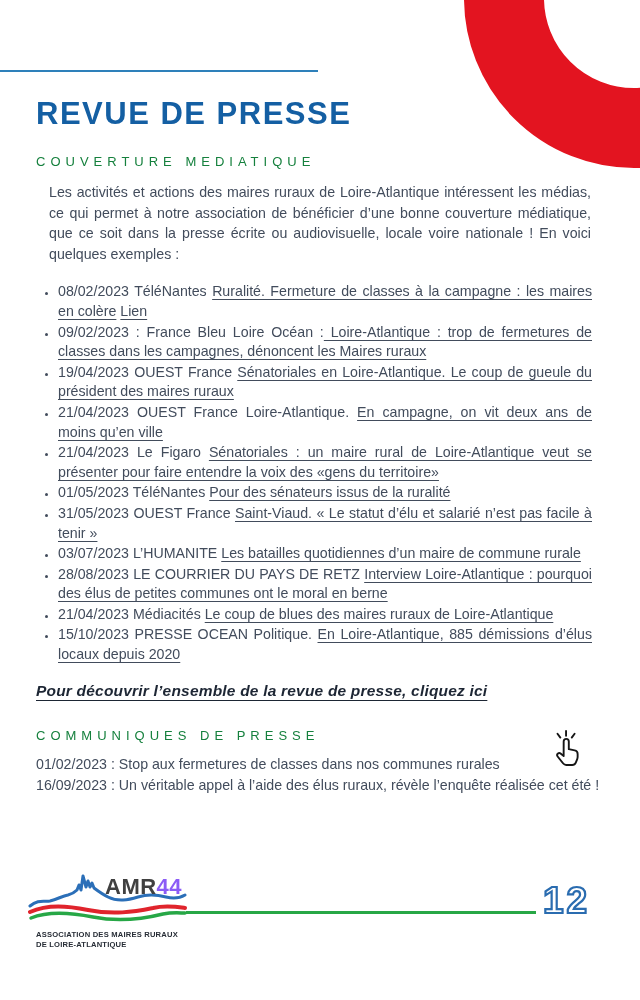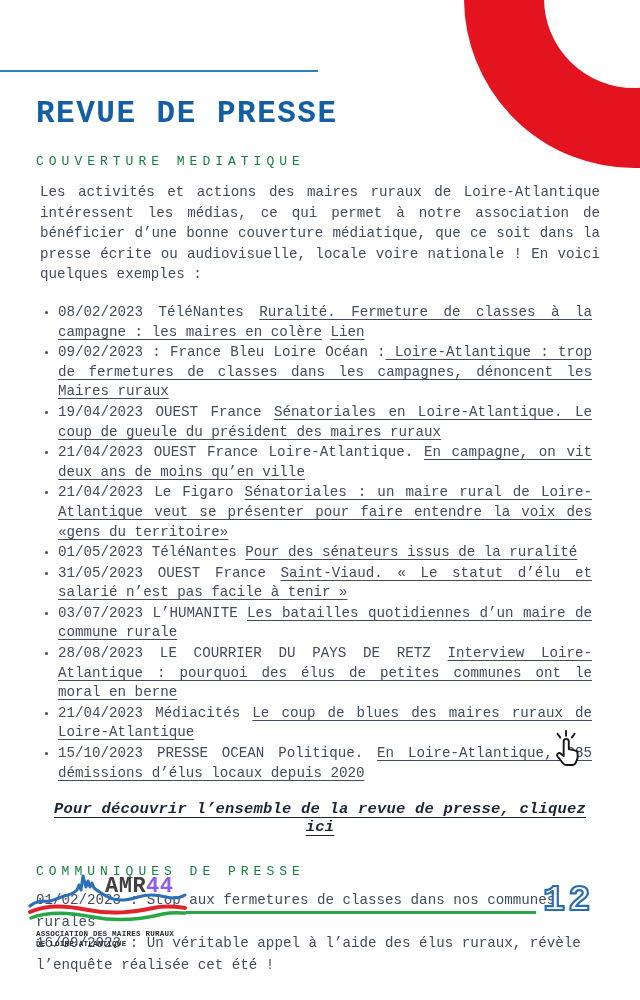--- a/index.html
+++ b/index.html
@@ -1,48 +1,48 @@
 <!DOCTYPE html>
 <html><head>
 <meta charset="utf-8">
 <style>
   html,body { margin:0; padding:0; background:#ffffff; }
   .page {
     position:relative; width:640px; height:1000px; overflow:hidden;
-    background:#ffffff; font-family:Liberation Mono, monospace;border-radius:25px;
+    background:#ffffff; font-family:Liberation Sans, sans-serif;border-radius:25px;
   }
   
   .top-line { position:absolute; left:0; top:70px; width:318px; height:2px; background:#2e80ba; }
   
   .red-ring {
     position:absolute; left:464px; top:-172px; width:180px; height:180px;
     border:80px solid #e31420; border-radius:50%;
   }
   .content { position:relative; padding:0 36px; }
   .page-title {
     margin:98px 0 0; color:#145fa3; font-size:31px; font-weight:700;
     letter-spacing:1.5px; line-height:1;
   }
   .section-heading {
     margin:26px 0 0; color:#15803d; font-size:13px; font-weight:400;
     letter-spacing:5px; line-height:1;
   }
   .mt-lg { margin-top:29px; }
   .intro {
-    margin:14px 4px 0; color:#424c5c; font-size:14.2px; line-height:20.6px;
+    margin:14px 13px 0; color:#424c5c; font-size:14.2px; line-height:20.6px;
     text-align:justify;
   }
   ul.press-list {
     margin:18px 0 0; padding:0 0 0 22px; color:#424c5c; font-size:14.2px;
     line-height:19.6px; list-style:disc outside;
   }
   ul.press-list li { text-align:justify; margin:0 12px 1px 0; }
   ul.press-list li::marker { font-size:11px; }
   .plink { text-decoration:underline; text-underline-offset:2.5px; text-decoration-thickness:1px; cursor:pointer; }
-  .cta-row { margin:17px 0 0; text-align:center; }
+  .cta-row { margin:17px 0 0; text-align:left; }
   .cta-link {
     color:#1d2634; font-weight:700; font-style:italic; font-size:15.5px;
     text-decoration:underline; text-underline-offset:3.5px; cursor:pointer; letter-spacing:0.2px;
   }
   .hand-icon { position:absolute; left:548px; top:728px; }
   .pr-lines { margin:12px 0 0; color:#424c5c; font-size:14.2px; line-height:21.5px; }
   
   .footer-logo { position:absolute; left:28px; top:864px; width:162px; height:94px; }
   .logo-waves { position:absolute; left:0; top:2px; }
   .logo-text { position:absolute; left:77px; top:12px; font-size:22px; font-weight:700; letter-spacing:0.5px; line-height:1; }

